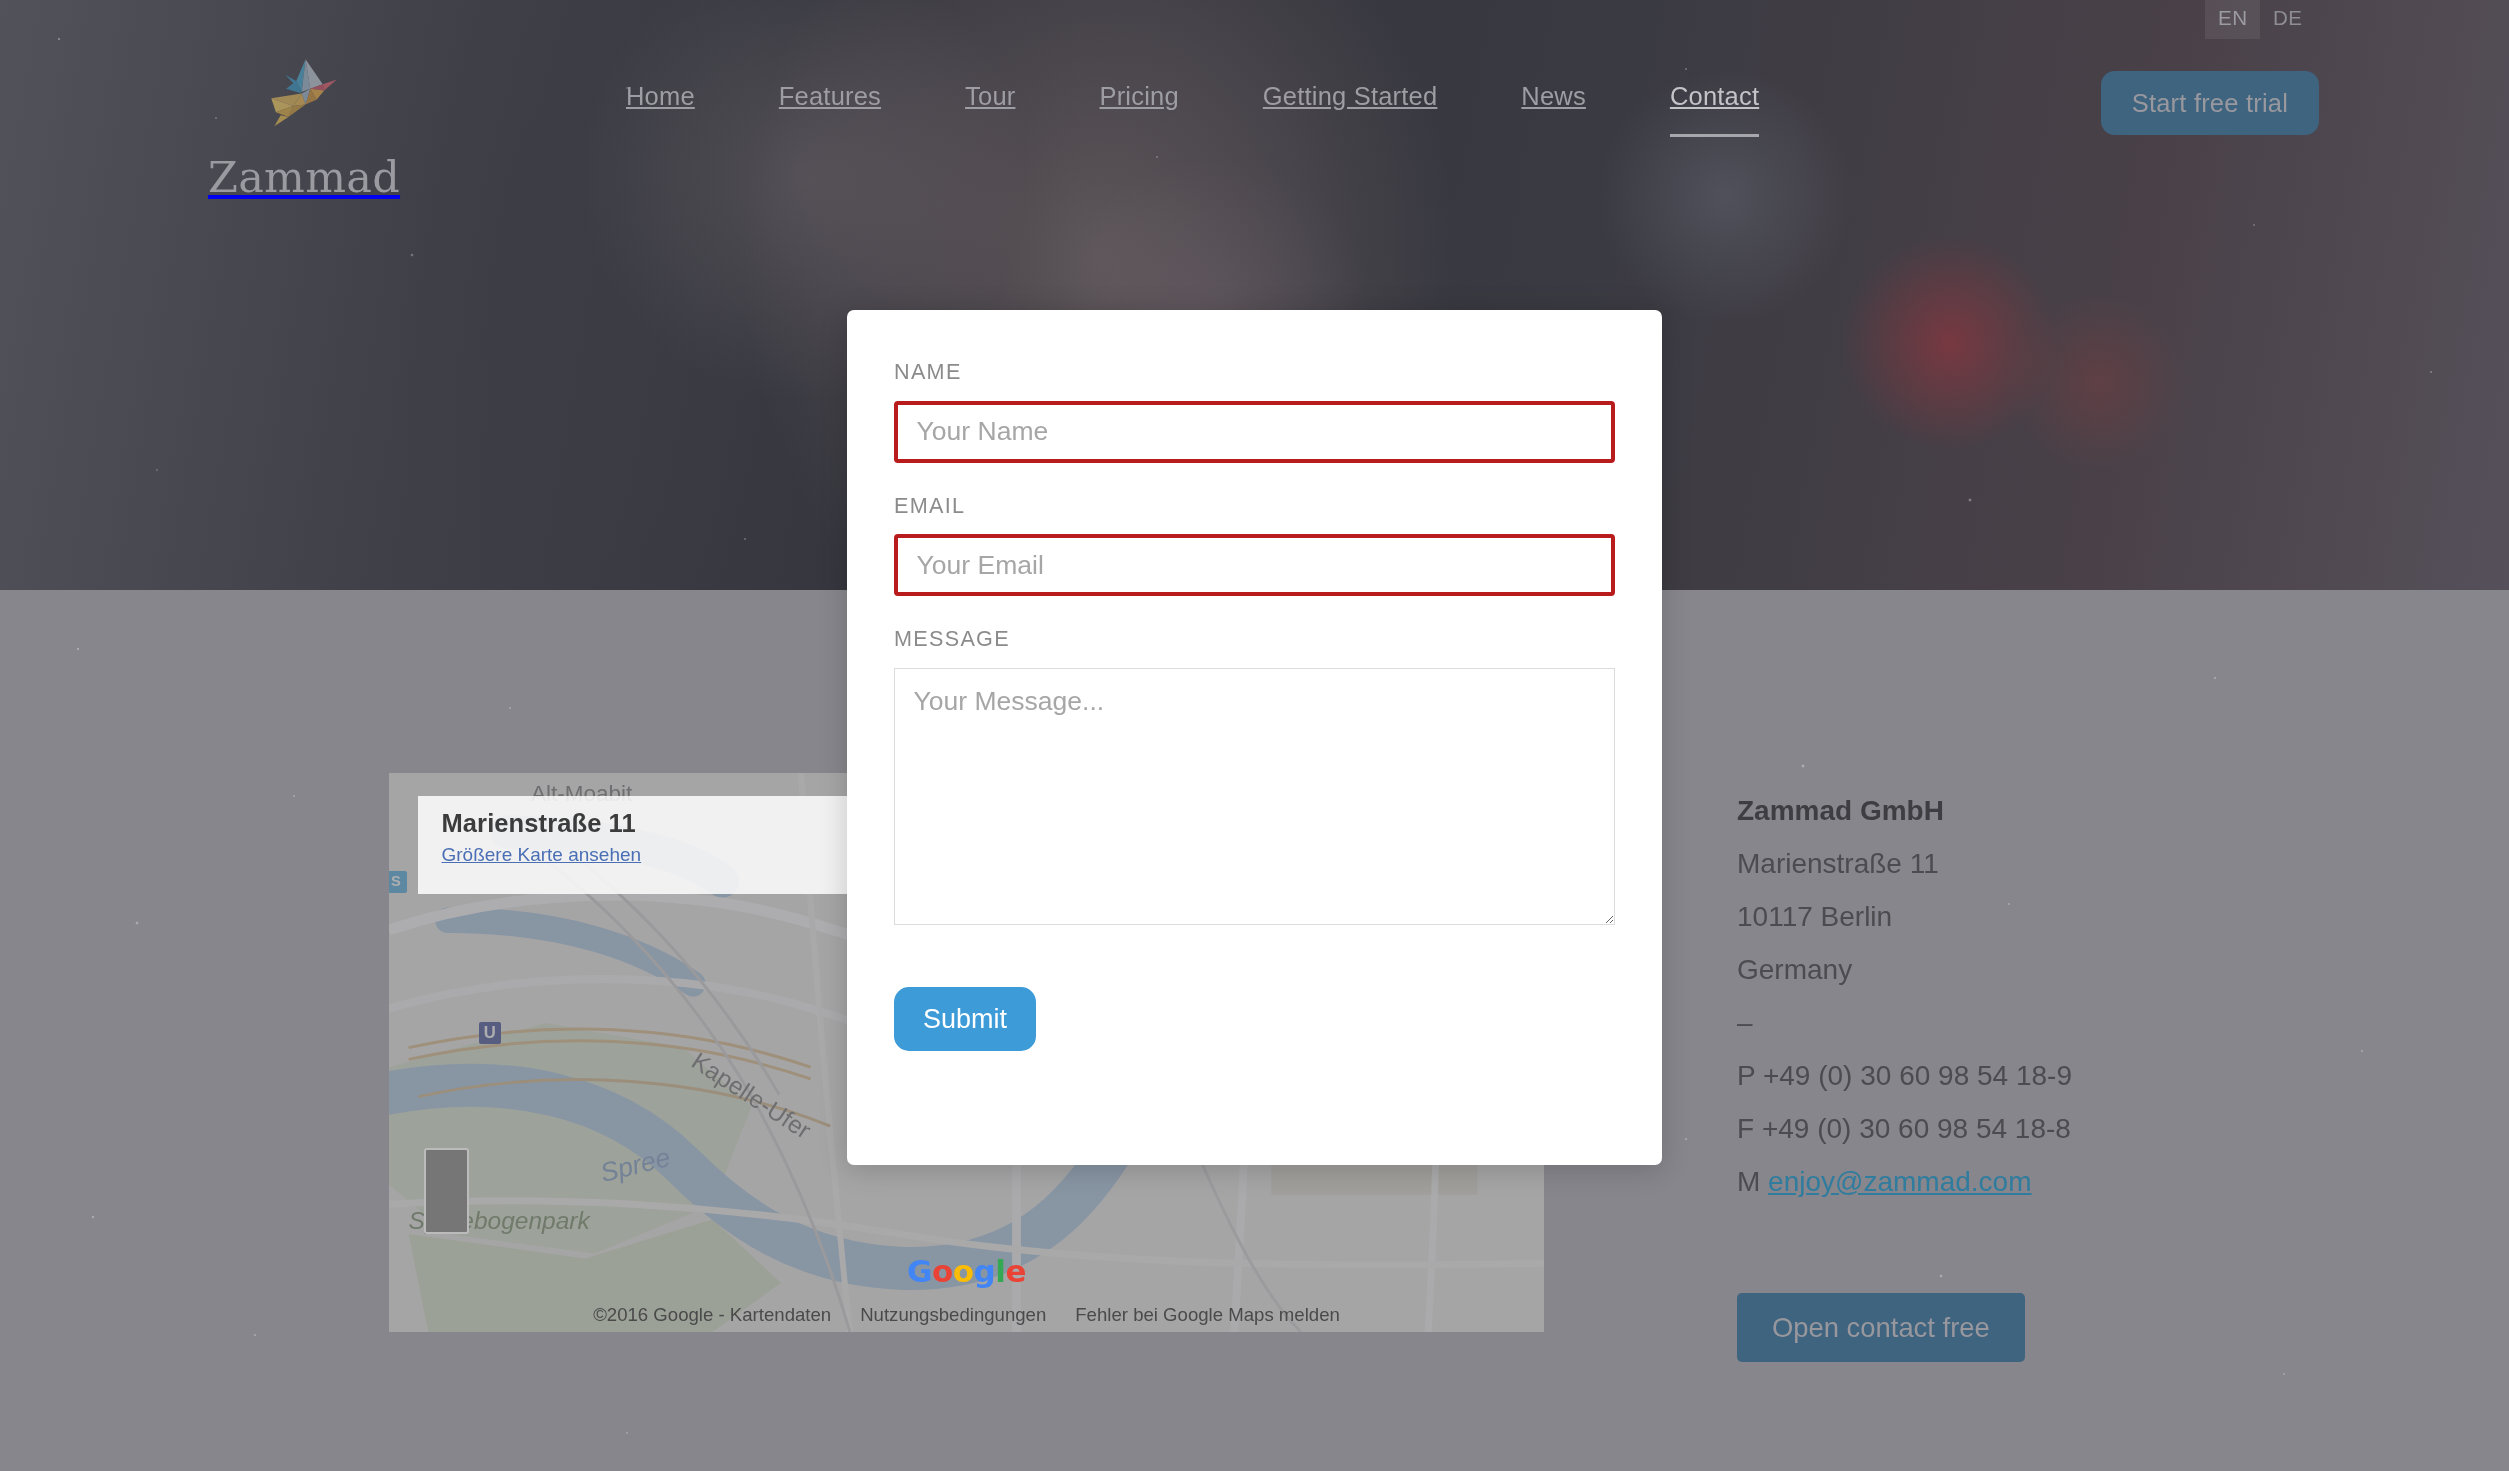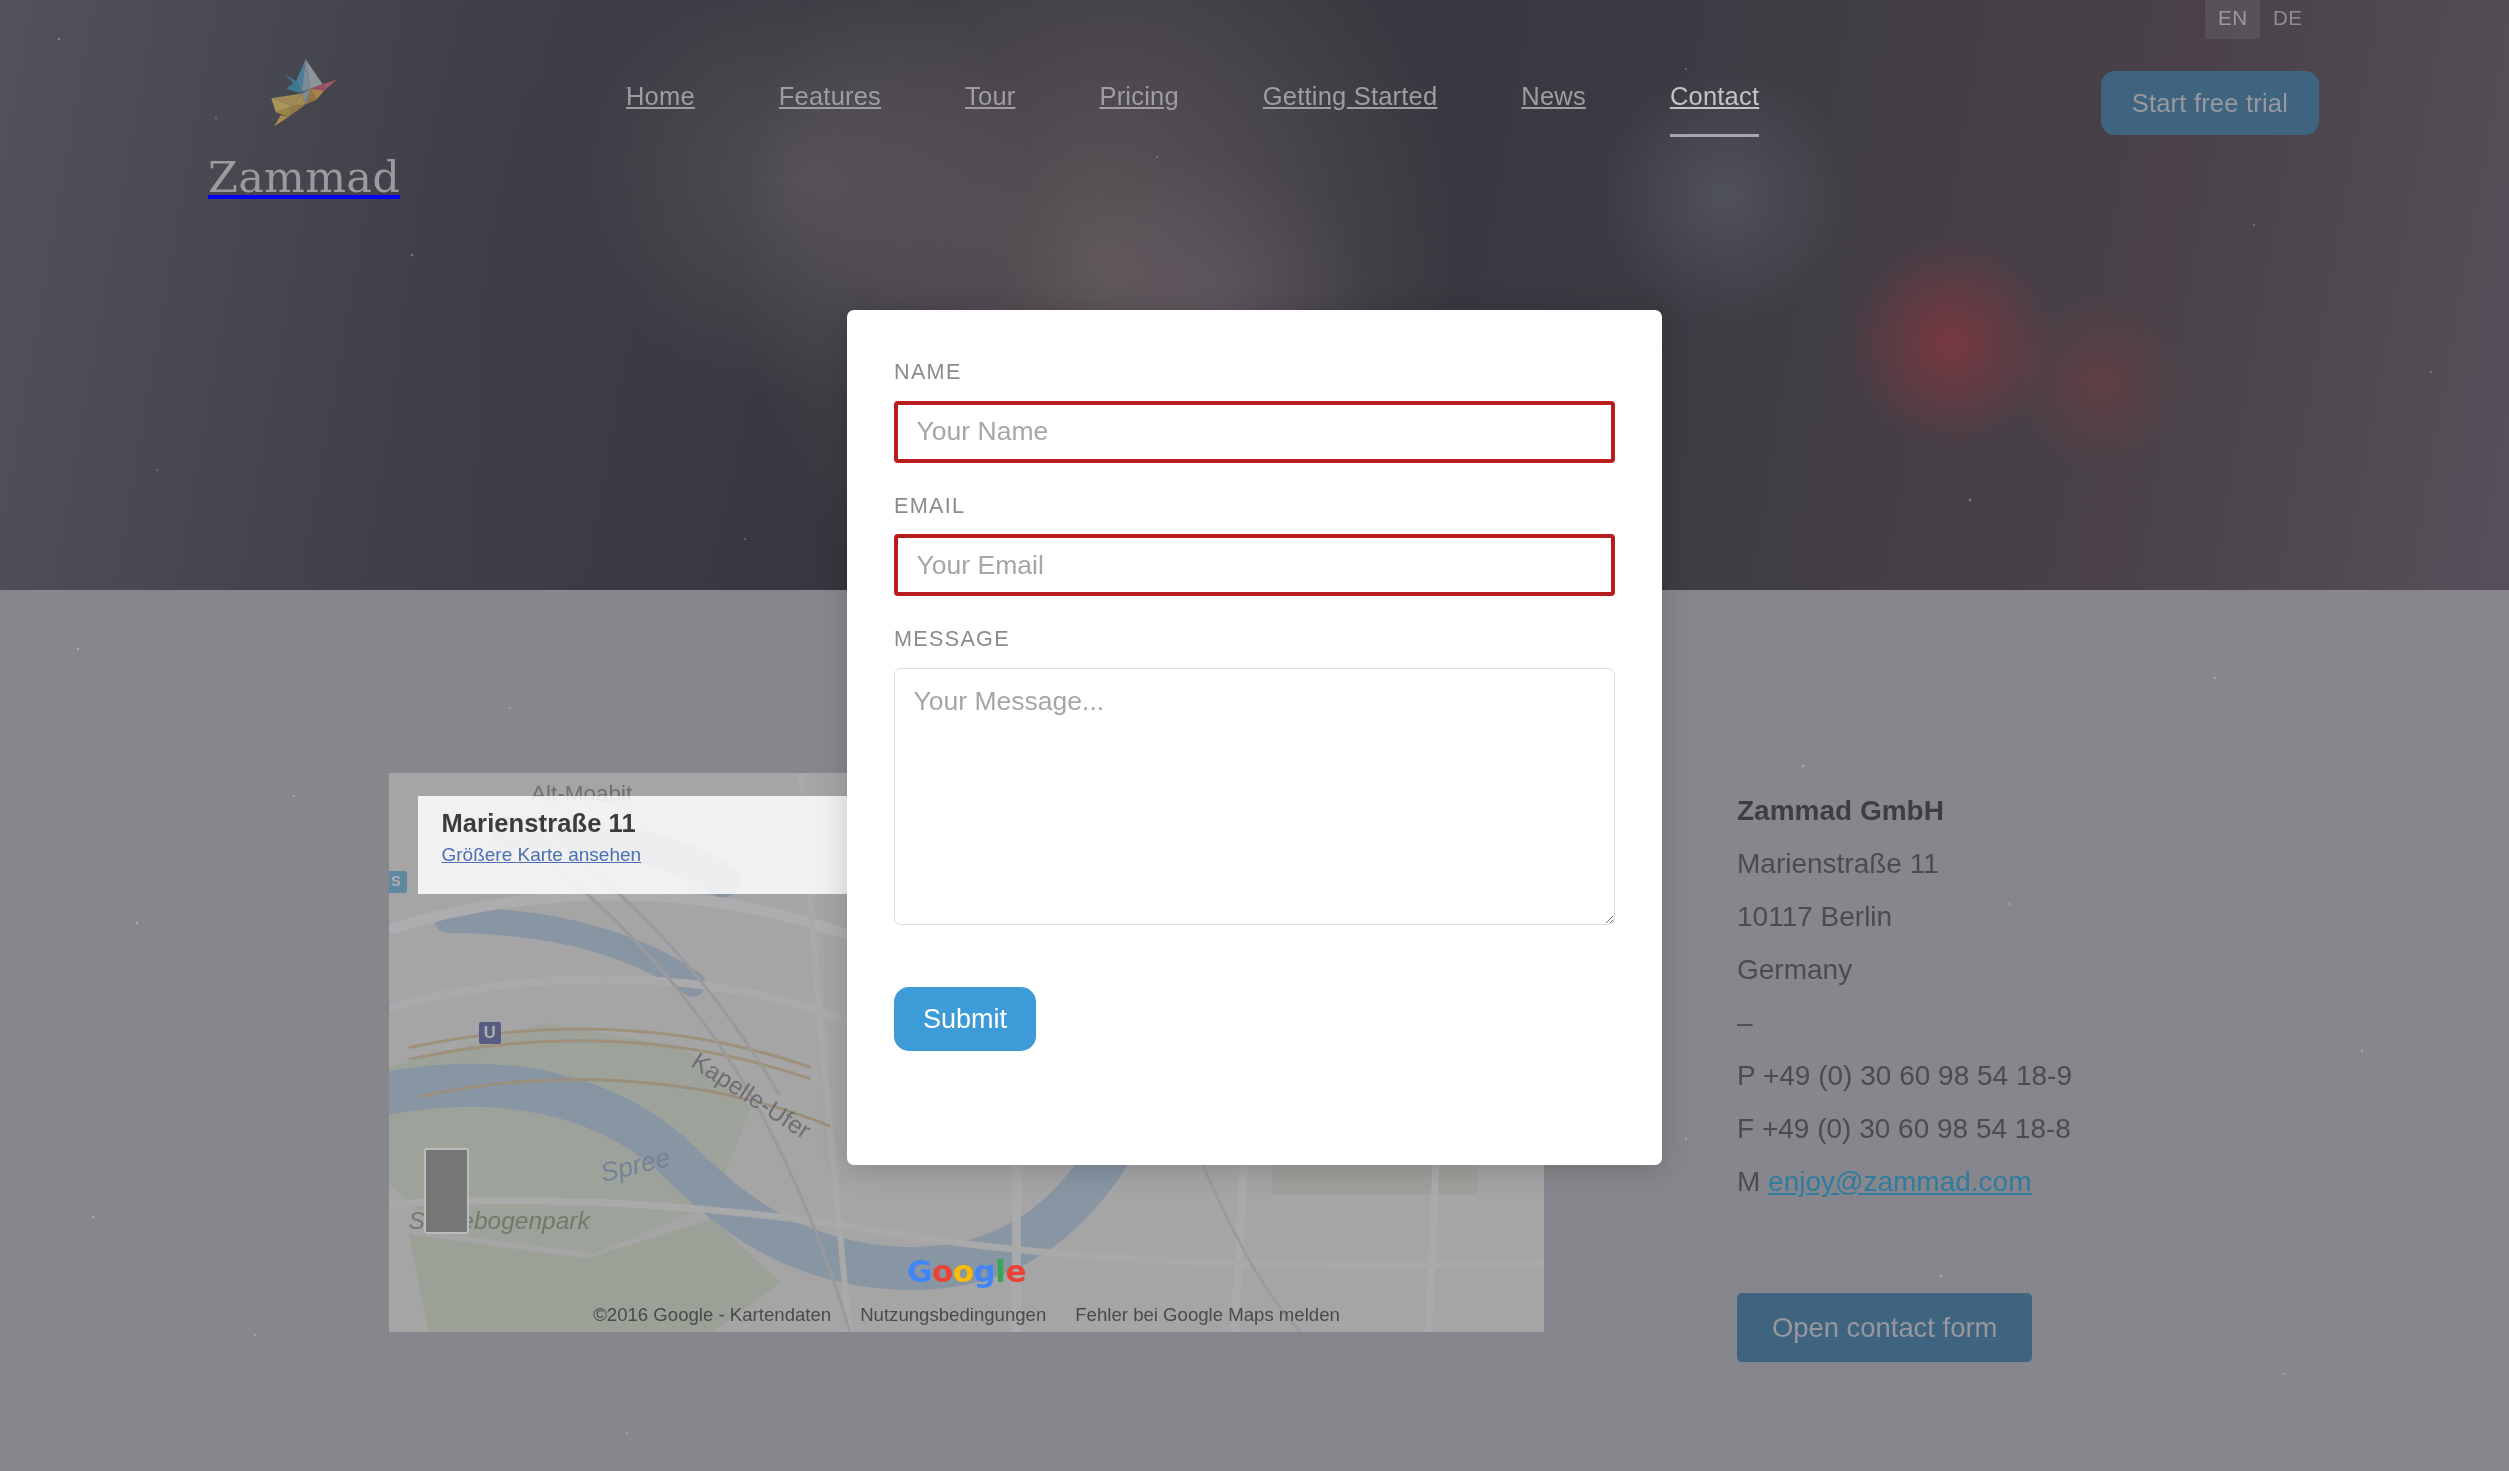--- a/index.html
+++ b/index.html
@@ -321,21 +321,21 @@
     color: #4b4b4b;
     background: #fff;
     outline: none;
   }
   .text-input::placeholder { color: #a6a6a6; }
 
   .textarea-input {
     width: 100%;
     height: 257px;
     border: 1px solid #dcdcdc;
-    border-radius: 7px;
+    border-radius: 0;
     padding: 16.7px 18.6px;
     font-size: 26.5px;
     font-family: "Liberation Sans", sans-serif;
     color: #ef4444;
     background: #fff;
     outline: none;
     resize: vertical;
     display: block;
   }
   .textarea-input::placeholder { color: #a6a6a6; }
@@ -466,21 +466,21 @@
     <div>Germany</div>
     <div>–</div>
     <div>P +49 (0) 30 60 98 54 18-9</div>
     <div>F +49 (0) 30 60 98 54 18-8</div>
     <div>
       <span>M</span>
       <a class="ci-mail" href="#">enjoy@zammad.com</a>
     </div>
   </div>
 
-  <button class="open-form-btn">Open contact form</button>
+  <button class="open-form-btn">Open contact free</button>
 
   <div class="nav">
 
     <div class="lang-switch">
       <span class="lang-item active">EN</span>
       <span class="lang-item">DE</span>
     </div>
 
     <a class="logo-wrap" href="#">
       <svg class="logo-bird" viewBox="0 0 100 92">

